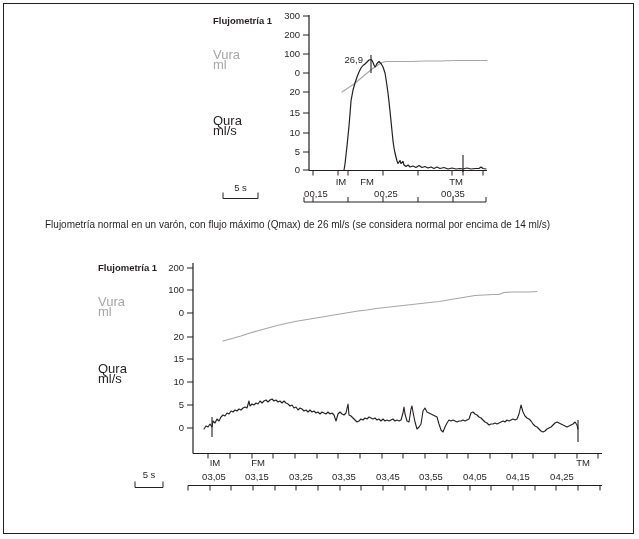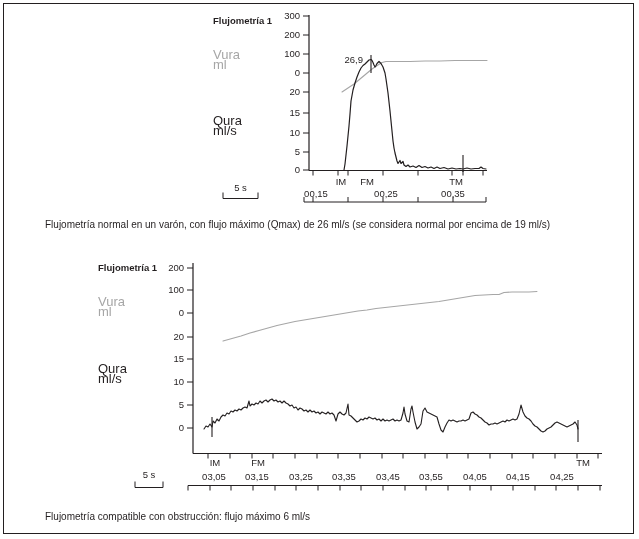--- a/index.html
+++ b/index.html
@@ -176,15 +176,14 @@
   <div class="chart-title t2">Flujometría 1</div>
   <div class="axis-label gray v2">
     <div>Vura</div>
     <div>ml</div>
   </div>
   <div class="axis-label f2">
     <div>Qura</div>
     <div>ml/s</div>
   </div>
 
-  <div class="caption cap1">Flujometría normal en un varón, con flujo máximo (Qmax) de 26 ml/s (se considera normal por encima de 19 ml/s)</div>
-  <div class="caption cap2">Flujometría compatible con obstrucción: flujo máximo 6 ml/s</div>
+  <div class="caption cap1">Flujometría normal en un varón, con flujo máximo (Qmax) de 26 ml/s (se considera normal por encima de 14 ml/s)</div>
 </div>
 
 </body></html>

